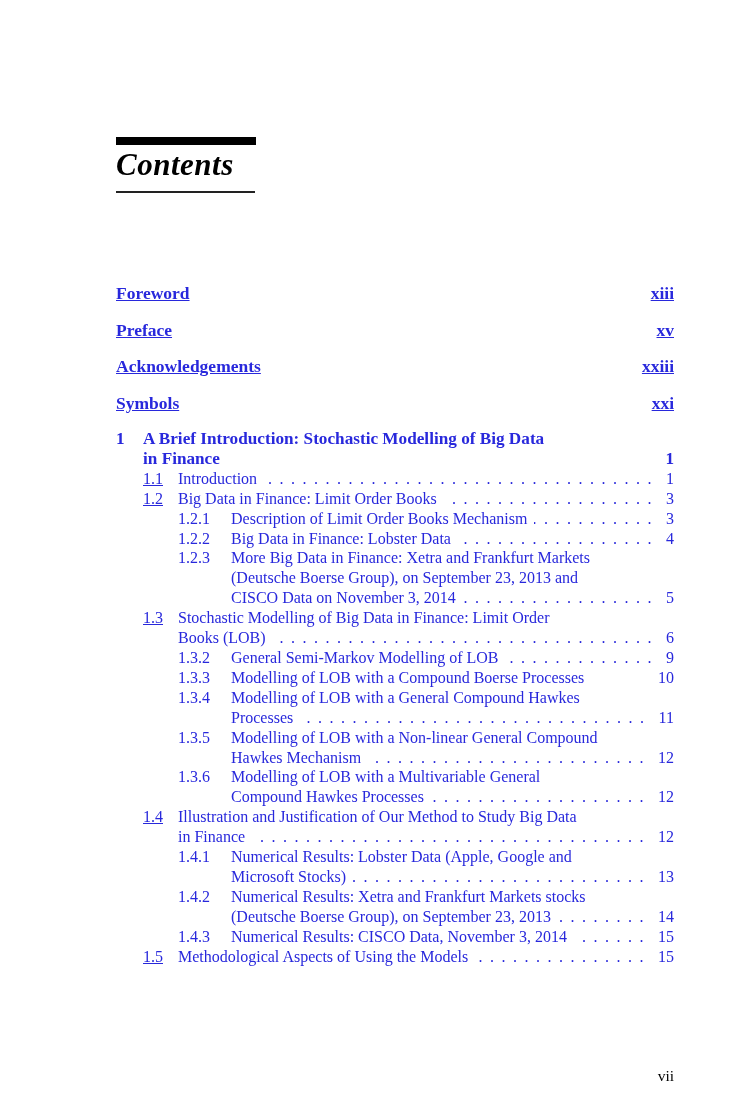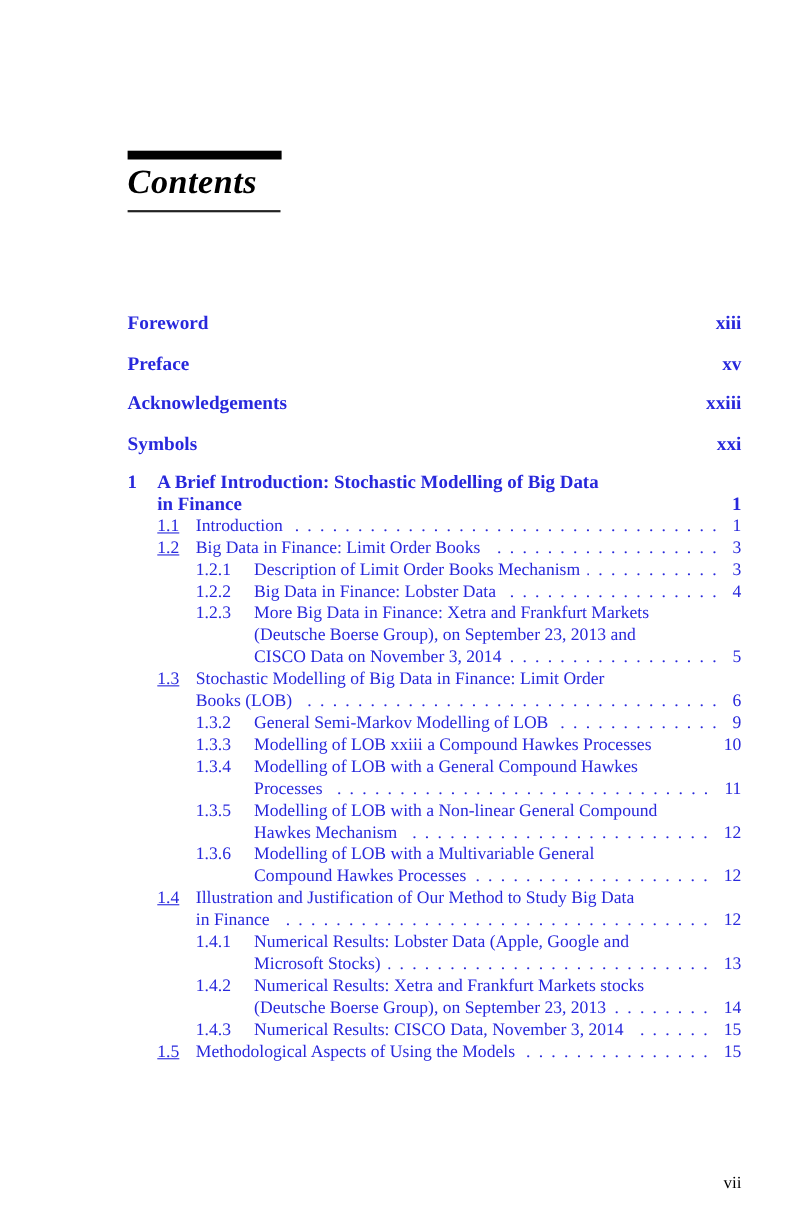--- a/index.html
+++ b/index.html
@@ -23,21 +23,21 @@
     position:absolute;left:88px;top:147px;margin:0;
     font-size:31px;font-weight:bold;font-style:italic;letter-spacing:.5px;color:var(--ink);
   }
   .title-underline{position:absolute;left:88px;top:191px;width:139px;height:2px;background:#222;}
 
   
   .front-matter{position:absolute;left:88px;top:283px;width:558px;}
   .fm-row{
     display:flex;justify-content:space-between;align-items:flex-end;
     font-weight:bold;color:var(--link);
-    font-size:17.5px;line-height:20px;margin-bottom:16.6px;
+    font-size:17.5px;line-height:20px;margin-bottom:16.6px;text-decoration:underline;
   }
 
   
   .toc{
     position:absolute;left:88px;top:429px;width:558px;
     font-size:16px;line-height:19.9px;color:var(--link);
   }
   .entry{display:flex;align-items:flex-start;}
   .entry .num{flex:0 0 auto;white-space:nowrap;}
   .entry .body{flex:1 1 auto;min-width:0;}
@@ -182,21 +182,21 @@
             <span class="text">General Semi-Markov Modelling of LOB</span>
             <span class="dots"></span>
             <span class="pg">9</span>
           </div>
         </div>
       </div>
       <div class="entry lvl2">
         <span class="num">1.3.3</span>
         <div class="body">
           <div class="line">
-            <span class="text">Modelling of LOB xxiii a Compound Hawkes Processes</span>
+            <span class="text">Modelling of LOB with a Compound Boerse Processes</span>
             <span class="spacer"></span>
             <span class="pg">10</span>
           </div>
         </div>
       </div>
       <div class="entry lvl2">
         <span class="num">1.3.4</span>
         <div class="body">
           <div class="line">
             <span class="text">Modelling of LOB with a General Compound Hawkes</span>

